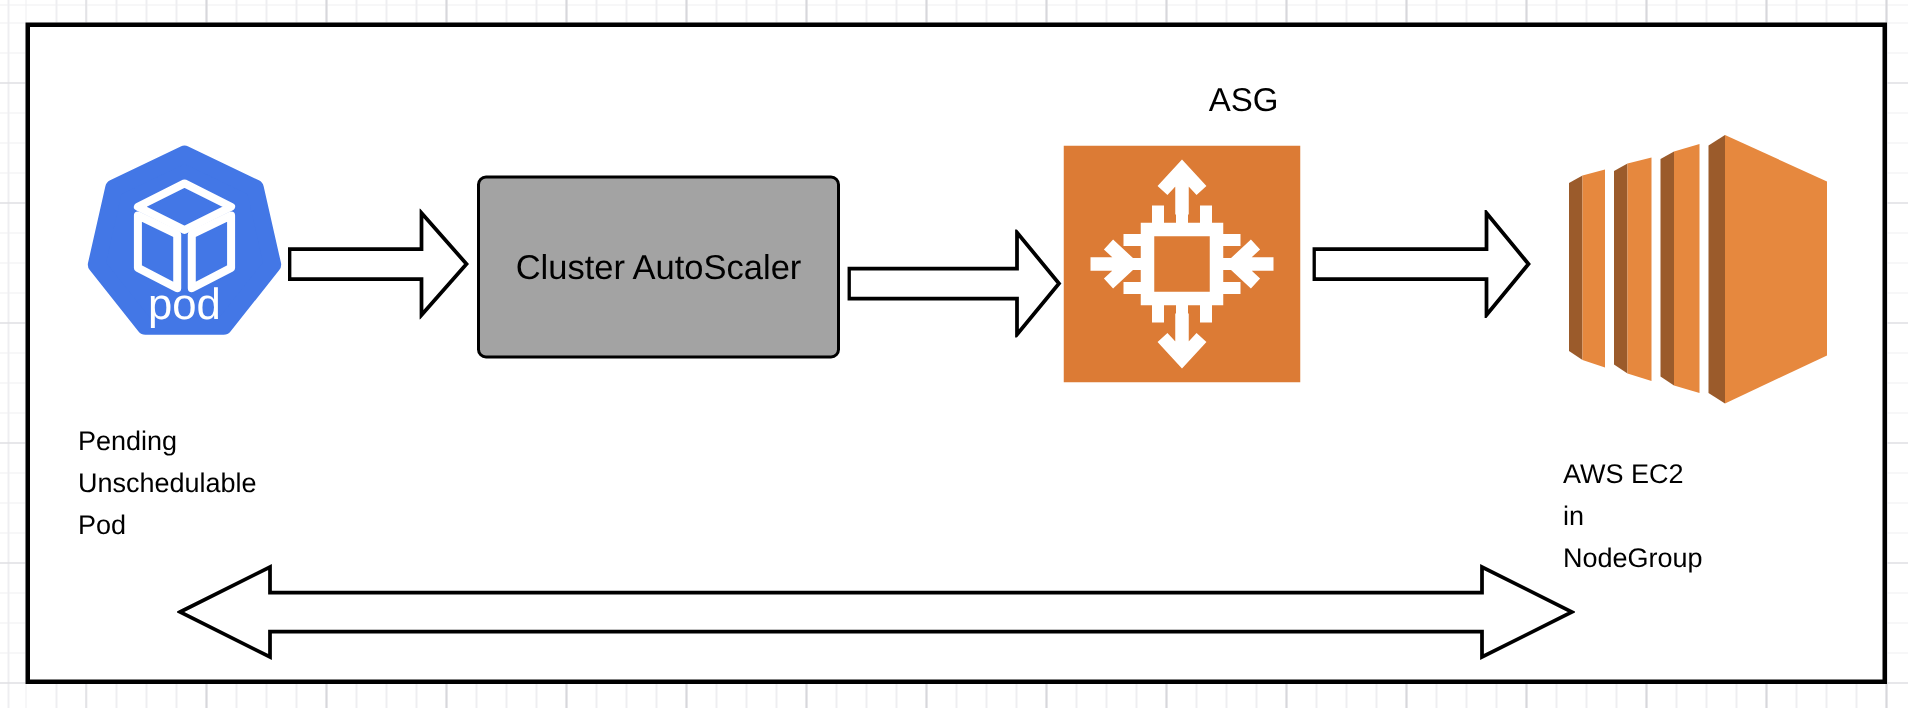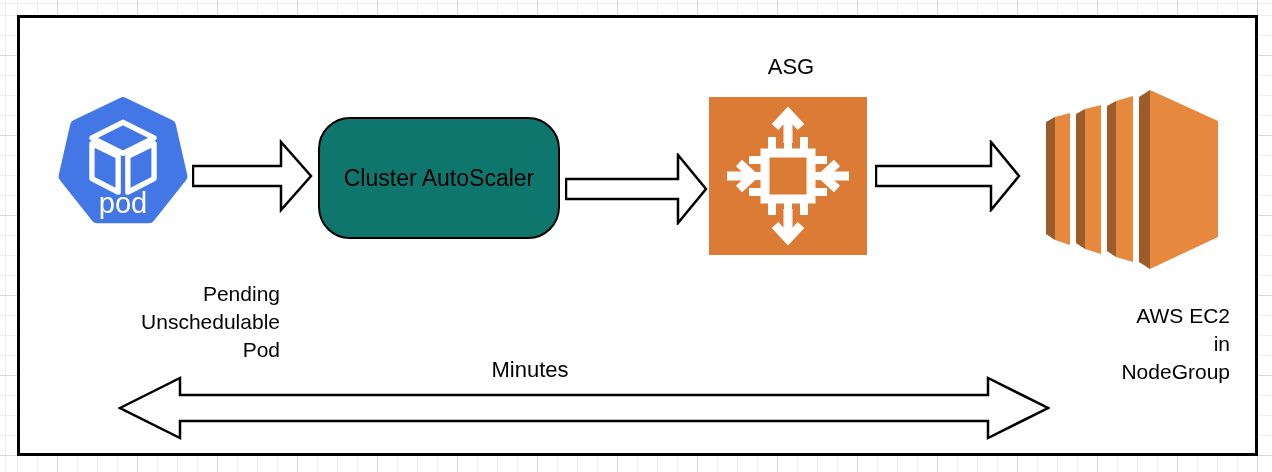--- a/index.html
+++ b/index.html
@@ -23,26 +23,26 @@
   .canvas{
     position:absolute;left:17px;top:15px;width:1235px;height:435px;
     background:var(--canvas_bg,#fff);
     border:3px solid var(--stroke_black,#000);
   }
   .abs{position:absolute;}
   .label{
     text-align:center;font-size:22px;line-height:26px;white-space:pre-line;
   }
   .caption{
-    text-align:right;font-size:21px;line-height:28px;white-space:pre-line;
+    text-align:left;font-size:18px;line-height:28px;white-space:pre-line;padding-left:32px;
   }
   .cas-box{
     left:298px;top:99px;width:238px;height:118px;
-    border:2.5px solid var(--stroke_black,#000);border-radius:32px;
-    background:#0f766e;display:flex;align-items:center;justify-content:center;
+    border:2.5px solid var(--stroke_black,#000);border-radius:6px;
+    background:#a3a3a3;display:flex;align-items:center;justify-content:center;
     font-size:23px;
   }
   svg{display:block;}
   .block-arrow polygon{fill:#ffffff;stroke:var(--stroke_black,#000);stroke-width:2.5;}
 </style>
 </head>
 <body>
 
 <div class="page">
   <div class="canvas">
@@ -62,21 +62,21 @@
     </svg>
 
     <div class="abs cas-box">
       <span>Cluster AutoScaler</span>
     </div>
 
     <svg class="abs block-arrow" style="left:545px;top:135px;" width="144" height="72" viewBox="0 0 144 72">
       <polygon points="1,26 113,26 113,2 141,36 113,70 113,46 1,46"></polygon>
     </svg>
 
-    <div class="abs label" style="left:696px;top:36px;width:150px;">ASG</div>
+    <div class="abs label" style="left:734px;top:36px;width:150px;">ASG</div>
 
     <svg class="abs" style="left:689px;top:79px;" width="158" height="158" viewBox="0 0 158 158">
       <rect x="0" y="0" width="158" height="158" style="fill:var(--asg_orange,#DC7B35);"></rect>
       <g fill="#ffffff">
         <rect x="56" y="56" width="46" height="46" fill="none" stroke="#ffffff" stroke-width="9"></rect>
         <rect x="59" y="40" width="8" height="12"></rect>
           <rect x="75" y="40" width="8" height="12"></rect>
           <rect x="91" y="40" width="8" height="12"></rect>
         <rect x="59" y="106" width="8" height="12"></rect>
           <rect x="75" y="106" width="8" height="12"></rect>
@@ -115,20 +115,19 @@
     </svg>
 
     <div class="abs caption" style="left:0px;top:262px;width:260px;">Pending
 Unschedulable
 Pod</div>
 
     <div class="abs caption" style="left:990px;top:284px;width:220px;">AWS EC2
 in
 NodeGroup</div>
 
-    <div class="abs label" style="left:420px;top:339px;width:180px;">Minutes</div>
 
     <svg class="abs block-arrow" style="left:98px;top:357px;" width="932" height="66" viewBox="0 0 932 66">
       <polygon points="2,33 62,3 62,20 870,20 870,3 930,33 870,63 870,46 62,46 62,63"></polygon>
     </svg>
 
   </div>
 </div>
 
 </body></html>

